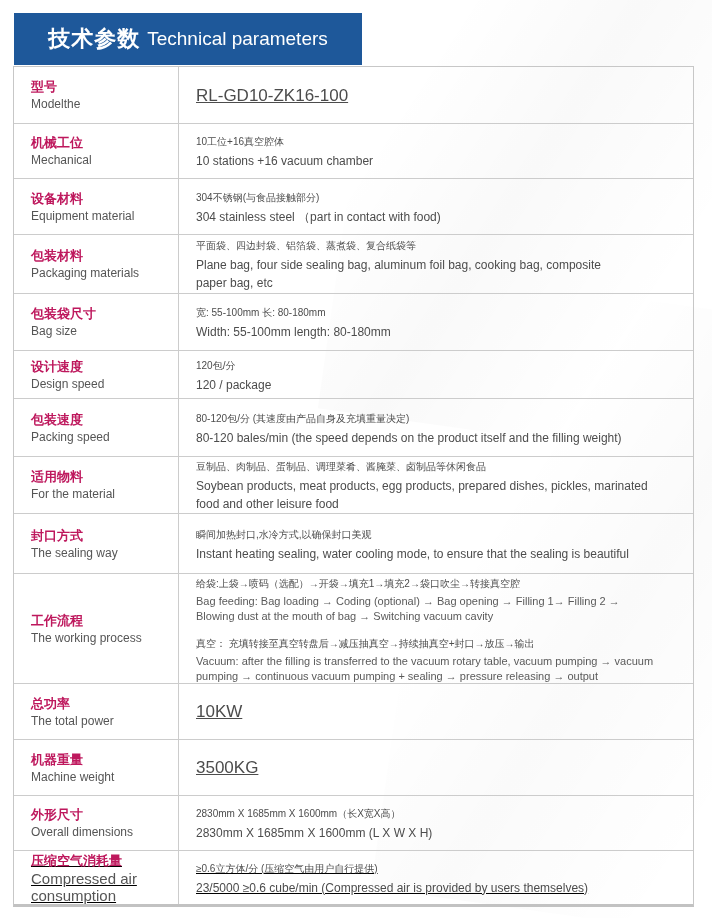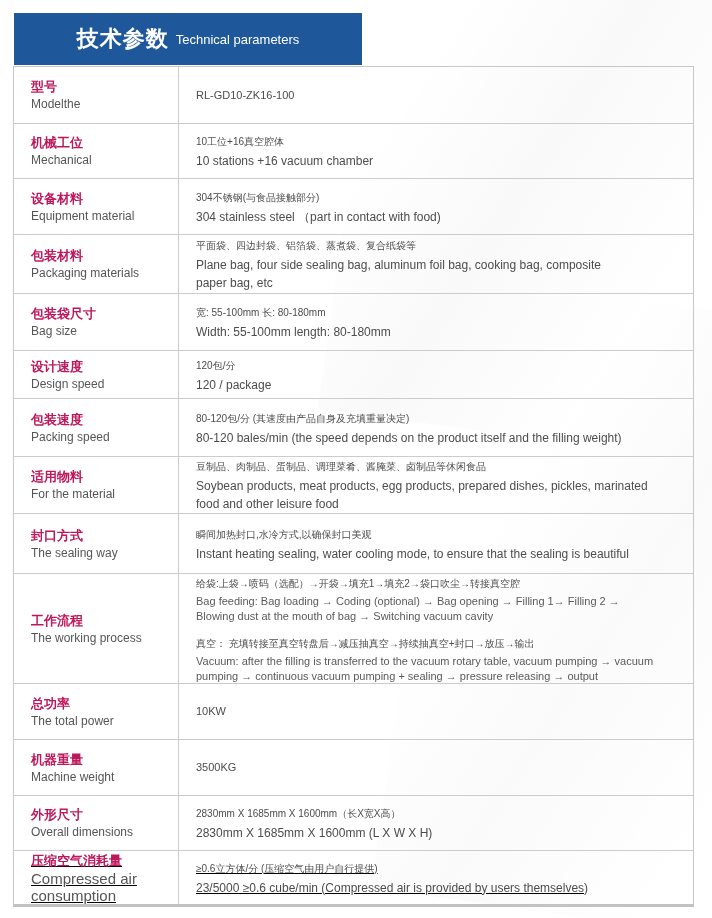--- a/index.html
+++ b/index.html
@@ -7,34 +7,34 @@
     font-family:"Liberation Sans","DejaVu Sans",sans-serif; overflow:hidden; position:relative; }
   .watermark { position:absolute; top:-80px; right:-60px; width:420px; height:520px;
     background:linear-gradient(115deg, rgba(0,0,0,0.00) 20%, rgba(0,0,0,0.025) 45%, rgba(0,0,0,0.00) 75%);
     transform:rotate(8deg); pointer-events:none; }
   .watermark2 { position:absolute; top:300px; right:-120px; width:420px; height:620px;
     background:linear-gradient(115deg, rgba(0,0,0,0.00) 25%, rgba(0,0,0,0.02) 50%, rgba(0,0,0,0.00) 80%);
     transform:rotate(8deg); pointer-events:none; }
   .banner { position:absolute; left:14px; top:13px; width:348px; height:52px;
     display:flex; align-items:center; justify-content:center; gap:7px; z-index:5; }
   .banner .cn { color:#fff; font-size:22px; font-weight:bold; letter-spacing:1px; }
-  .banner .en { color:#fff; font-size:13px; font-weight:normal; }
+  .banner .en { color:#fff; font-size:19px; font-weight:normal; }
   .spec-table { position:absolute; left:13px; top:66px; width:681px;
     border:1px solid #c7c7c7; border-bottom:3px solid #c2c2c2; background:transparent; z-index:2; }
   .row { display:flex; border-bottom:1px solid #cccccc; }
   .row:last-child { border-bottom:none;text-decoration:underline; }
   .cell { display:flex; flex-direction:column; justify-content:center; }
   .label { width:165px; border-right:1px solid #cccccc; padding:4px 6px 4px 17px; flex:none; }
   .value { flex:1; padding:4px 4px 4px 17px; }
   .lab-cn { color:#be185d; font-size:13px; font-weight:bold; line-height:19px; }
   .lab-en { color:#555555; font-size:12px; line-height:17px; }
   .lab-en.small { font-size:15px; }
   .val-cn { color:#4c4c4c; font-size:10px; line-height:20px; }
   .val-en { color:#4c4c4c; font-size:12px; line-height:18px; }
-  .val-solo { color:#4c4c4c; font-size:11px; line-height:19px; }
+  .val-solo { color:#4c4c4c; font-size:17px; line-height:19px;text-decoration:underline; }
   .wp-en { color:#5a5a5a; font-size:11px; line-height:15px; }
   .mt { margin-top:10px; }
 </style>
 </head>
 <body>
 
 <div class="watermark"></div>
 <div class="watermark2"></div>
 
 <div class="banner" style="background: rgb(30, 88, 154);">

